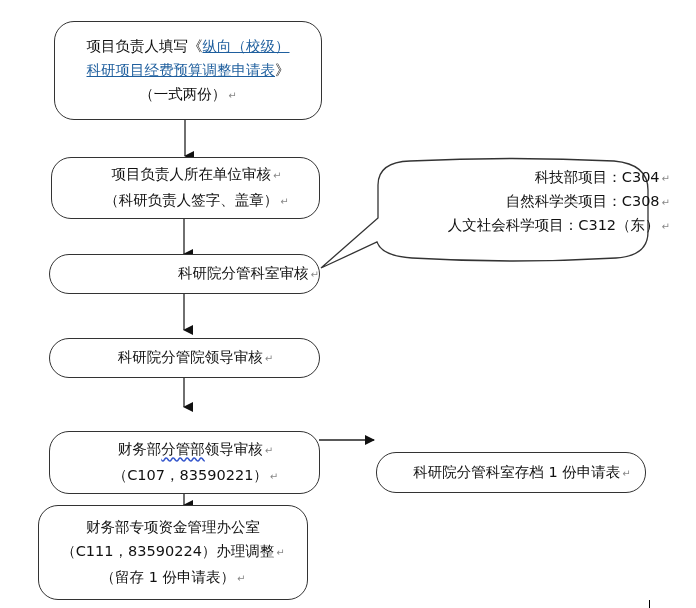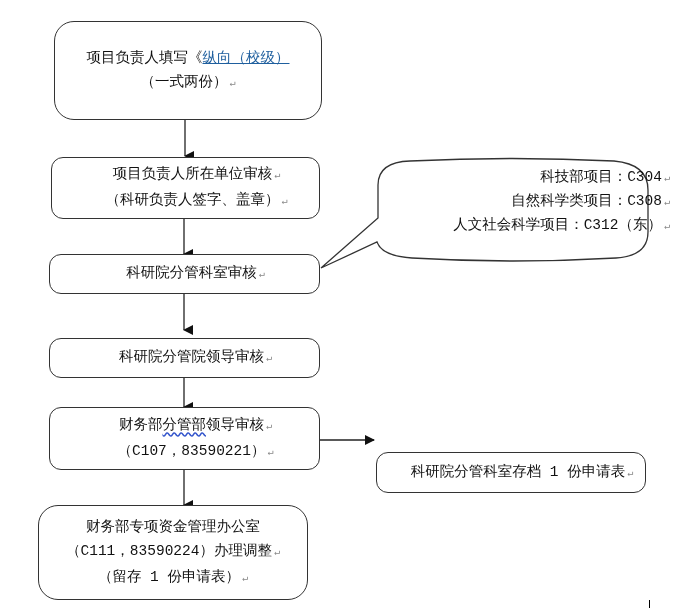--- a/index.html
+++ b/index.html
@@ -2,22 +2,22 @@
 <html><head>
 <meta charset="utf-8">
 <style>
   html, body { margin: 0; padding: 0; background: #ffffff; }
   body { width: 696px; height: 608px; position: relative; overflow: hidden;
          font-family: "DejaVu Sans", "Liberation Sans", sans-serif; color: #111; }
   .box { position: absolute; box-sizing: border-box; border: 1.3px solid #333;
          background: #fff; display: flex; flex-direction: column; align-items: center;
          justify-content: center; text-align: center; font-size: 14.5px; line-height: 24px; }
   .r-lg { border-radius: 20px; }
-  .r-sm { border-radius: 12px; padding-left: 22px; }
-  .line { display: block; white-space: nowrap; font-family: Liberation Mono, monospace; }
+  .r-sm { border-radius: 20px; padding-left: 22px; }
+  .line { display: block; white-space: nowrap; }
   .link { color: #1f5f9e; text-decoration: underline; }
   .squig { text-decoration: underline wavy #3355cc; text-underline-offset: 3px; }
   .pm { color: #888; font-size: 10px; margin-left: 2px; }
   svg.conn { position: absolute; left: 0; top: 0; }
   .callout-text { position: absolute; left: 380px; top: 166px; width: 262px;
                   text-align: right; font-size: 14.5px; line-height: 23px; padding-left: 28px; }
   .callout-text .line { display: block; }
   .cursor-mark { position: absolute; left: 649px; top: 600px; width: 1px; height: 8px; background: #000; }
 </style>
 </head>
@@ -40,38 +40,41 @@
   <line x1="319" y1="440" x2="374" y2="440" stroke="#222" stroke-width="1.3" marker-end="url(#arrR)"></line>
 
   <path d="M378,218 L378,185 Q378,162 410,161 Q512,156 614,161 Q648,164 648,190 L648,232 Q648,256 616,258 Q512,264 412,258 Q382,256 377,242 L321,268 L378,218 Z" fill="#fff" stroke="#333" stroke-width="1.3"></path>
 </svg>
 
 <div class="box r-lg" style="left:54px; top:21px; width:268px; height:99px;">
   <span class="line">
     <span>项目负责人填写《</span><span class="link">纵向（校级）</span>
   </span>
   <span class="line">
+    <span class="link">科研项目经费预算调整申请表</span><span>》</span>
+  </span>
+  <span class="line">
     <span>（一式两份）</span><span class="pm">↵</span>
   </span>
 </div>
 
 <div class="box r-sm" style="left:51px; top:157px; width:269px; height:62px;">
   <span class="line"><span>项目负责人所在单位审核</span><span class="pm">↵</span></span>
   <span class="line"><span>（科研负责人签字、盖章）</span><span class="pm">↵</span></span>
 </div>
 
-<div class="box r-sm" style="left:49px; top:254px; width:271px; height:40px;">
+<div class="box r-sm" style="left:49px; top:254px; width:271px; height:40px;align-items:flex-end;">
   <span class="line"><span>科研院分管科室审核</span><span class="pm">↵</span></span>
 </div>
 
 <div class="box r-sm" style="left:49px; top:330px; width:271px; height:40px;margin-top:8px;">
   <span class="line"><span>科研院分管院领导审核</span><span class="pm">↵</span></span>
 </div>
 
-<div class="box r-sm" style="left:49px; top:407px; width:271px; height:63px;">
+<div class="box r-sm" style="left:49px; top:431px; width:271px; height:63px;">
   <span class="line"><span>财务部</span><span class="squig">分管部</span><span>领导审核</span><span class="pm">↵</span></span>
   <span class="line"><span>（C107，83590221）</span><span class="pm">↵</span></span>
 </div>
 
 <div class="box r-sm" style="left:376px; top:420px; width:270px; height:41px;margin-top:32px;">
   <span class="line"><span>科研院分管科室存档 1 份申请表</span><span class="pm">↵</span></span>
 </div>
 
 <div class="box r-lg" style="left:38px; top:505px; width:270px; height:95px;">
   <span class="line"><span>财务部专项资金管理办公室</span></span>

